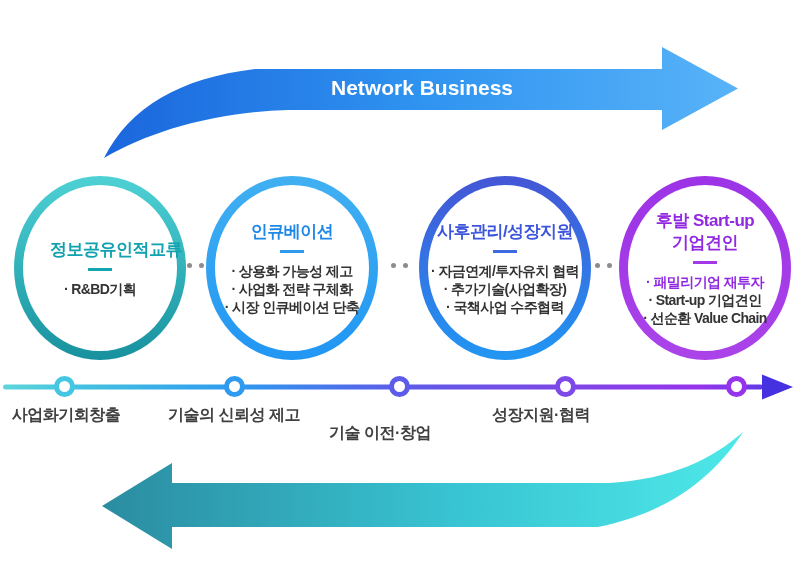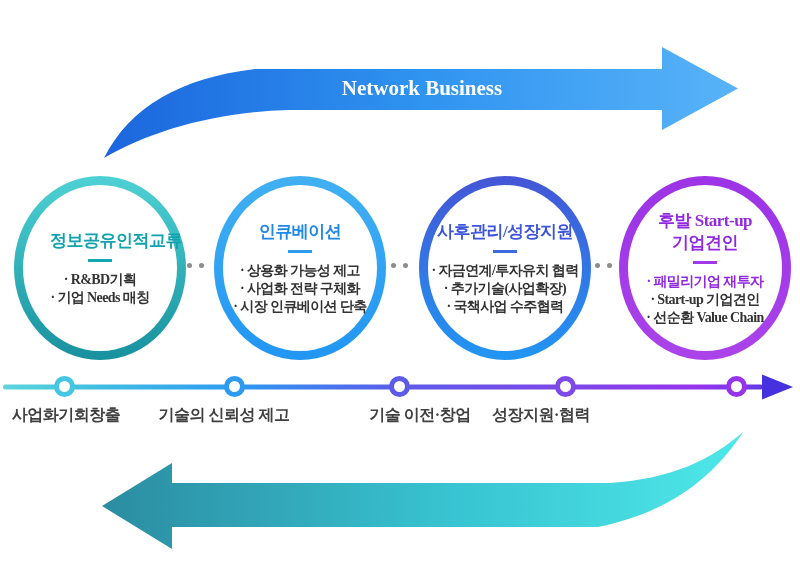--- a/index.html
+++ b/index.html
@@ -1,33 +1,33 @@
 <!DOCTYPE html>
 <html><head>
 <meta charset="utf-8">
 <style>
   html,body { margin:0; padding:0; background:#fff; }
   #stage {
     position:relative; width:800px; height:577px; background:#ffffff;
-    font-family:Liberation Serif, serif; overflow:hidden;
+    font-family:Liberation Sans, sans-serif; overflow:hidden;
   }
   svg.bg { position:absolute; left:0; top:0; width:800px; height:577px; }
 
   .arrow-label {
     position:absolute; transform:translateX(-50%);
     color:#ffffff; font-weight:bold; font-size:21px; white-space:nowrap;
   }
   .top-label { left:422px; top:76px; }
   .bottom-label { left:424px; top:493px; }
 
   
   .circle { position:absolute; top:176px; width:172px; height:184px; border-radius:50%; }
   .circle::before { content:""; position:absolute; inset:9px; background:#fff; border-radius:50%; }
   .c1 { left:14px;  background:linear-gradient(to bottom, #4ed1d5, #17919e); }
-  .c2 { left:214px; background:linear-gradient(to bottom, #41b0f2, #2196f3); }
+  .c2 { left:206px; background:linear-gradient(to bottom, #41b0f2, #2196f3); }
   .c3 { left:419px; background:linear-gradient(to bottom, #4456d6, #2196f3); }
   .c4 { left:619px; background:linear-gradient(to bottom, #9c33e6, #ab43e9); }
   .circle .content {
     position:absolute; inset:9px; z-index:1; border-radius:50%;
     display:flex; flex-direction:column; align-items:center; justify-content:center;
     text-align:center;
   }
   .title-line { font-size:17px; font-weight:bold; line-height:22px; letter-spacing:-0.5px; white-space:nowrap; }
   .c1 .title-line { color:#10a2ae;margin-left:32px; }
   .c2 .title-line { color:#1e88e8; }
@@ -49,21 +49,21 @@
   .node { position:absolute; top:376px; width:11px; height:11px; border-radius:50%; background:#fff; border:5px solid #999; }
   .n1 { left:54px;  border-color:#45c6e2; }
   .n2 { left:224px; border-color:#2e9af0; }
   .n3 { left:389px; border-color:#5c5ce8; }
   .n4 { left:555px; border-color:#7d49e8; }
   .n5 { left:726px; border-color:#9634ec; }
   .tl-label {
     position:absolute; top:405px; transform:translateX(-50%);
     font-size:16px; font-weight:600; color:#404040; letter-spacing:-0.5px; white-space:nowrap;
   }
-  .l1 { left:66px; } .l2 { left:224px; } .l3 { left:420px; } .l4 { left:541px; } .l5 { left:736px; }
+  .l1 { left:66px; } .l2 { left:234px; } .l3 { left:380px;margin-top:18px; } .l4 { left:541px; } .l5 { left:736px; }
 </style>
 </head>
 <body>
 
 <div id="stage">
 
   <svg class="bg" viewBox="0 0 800 577">
     <defs>
       <linearGradient id="gTop" x1="104" y1="0" x2="738" y2="0" gradientUnits="userSpaceOnUse">
         <stop offset="0" stop-color="#1b66dd"></stop>
@@ -104,21 +104,20 @@
   </svg>
 
   <div class="arrow-label top-label">Network Business</div>
 
   <div class="circle c1">
     <div class="content">
       <div class="title-line">정보공유인적교류</div>
       <div class="title-line"></div>
       <div class="divider"></div>
       <div class="item">· R&amp;BD기획</div>
-      <div class="item">· 기업 Needs 매칭</div>
     </div>
   </div>
 
   <div class="circle c2">
     <div class="content">
       <div class="title-line">인큐베이션</div>
       <div class="title-line"></div>
       <div class="divider"></div>
       <div class="item">· 상용화 가능성 제고</div>
       <div class="item">· 사업화 전략 구체화</div>

